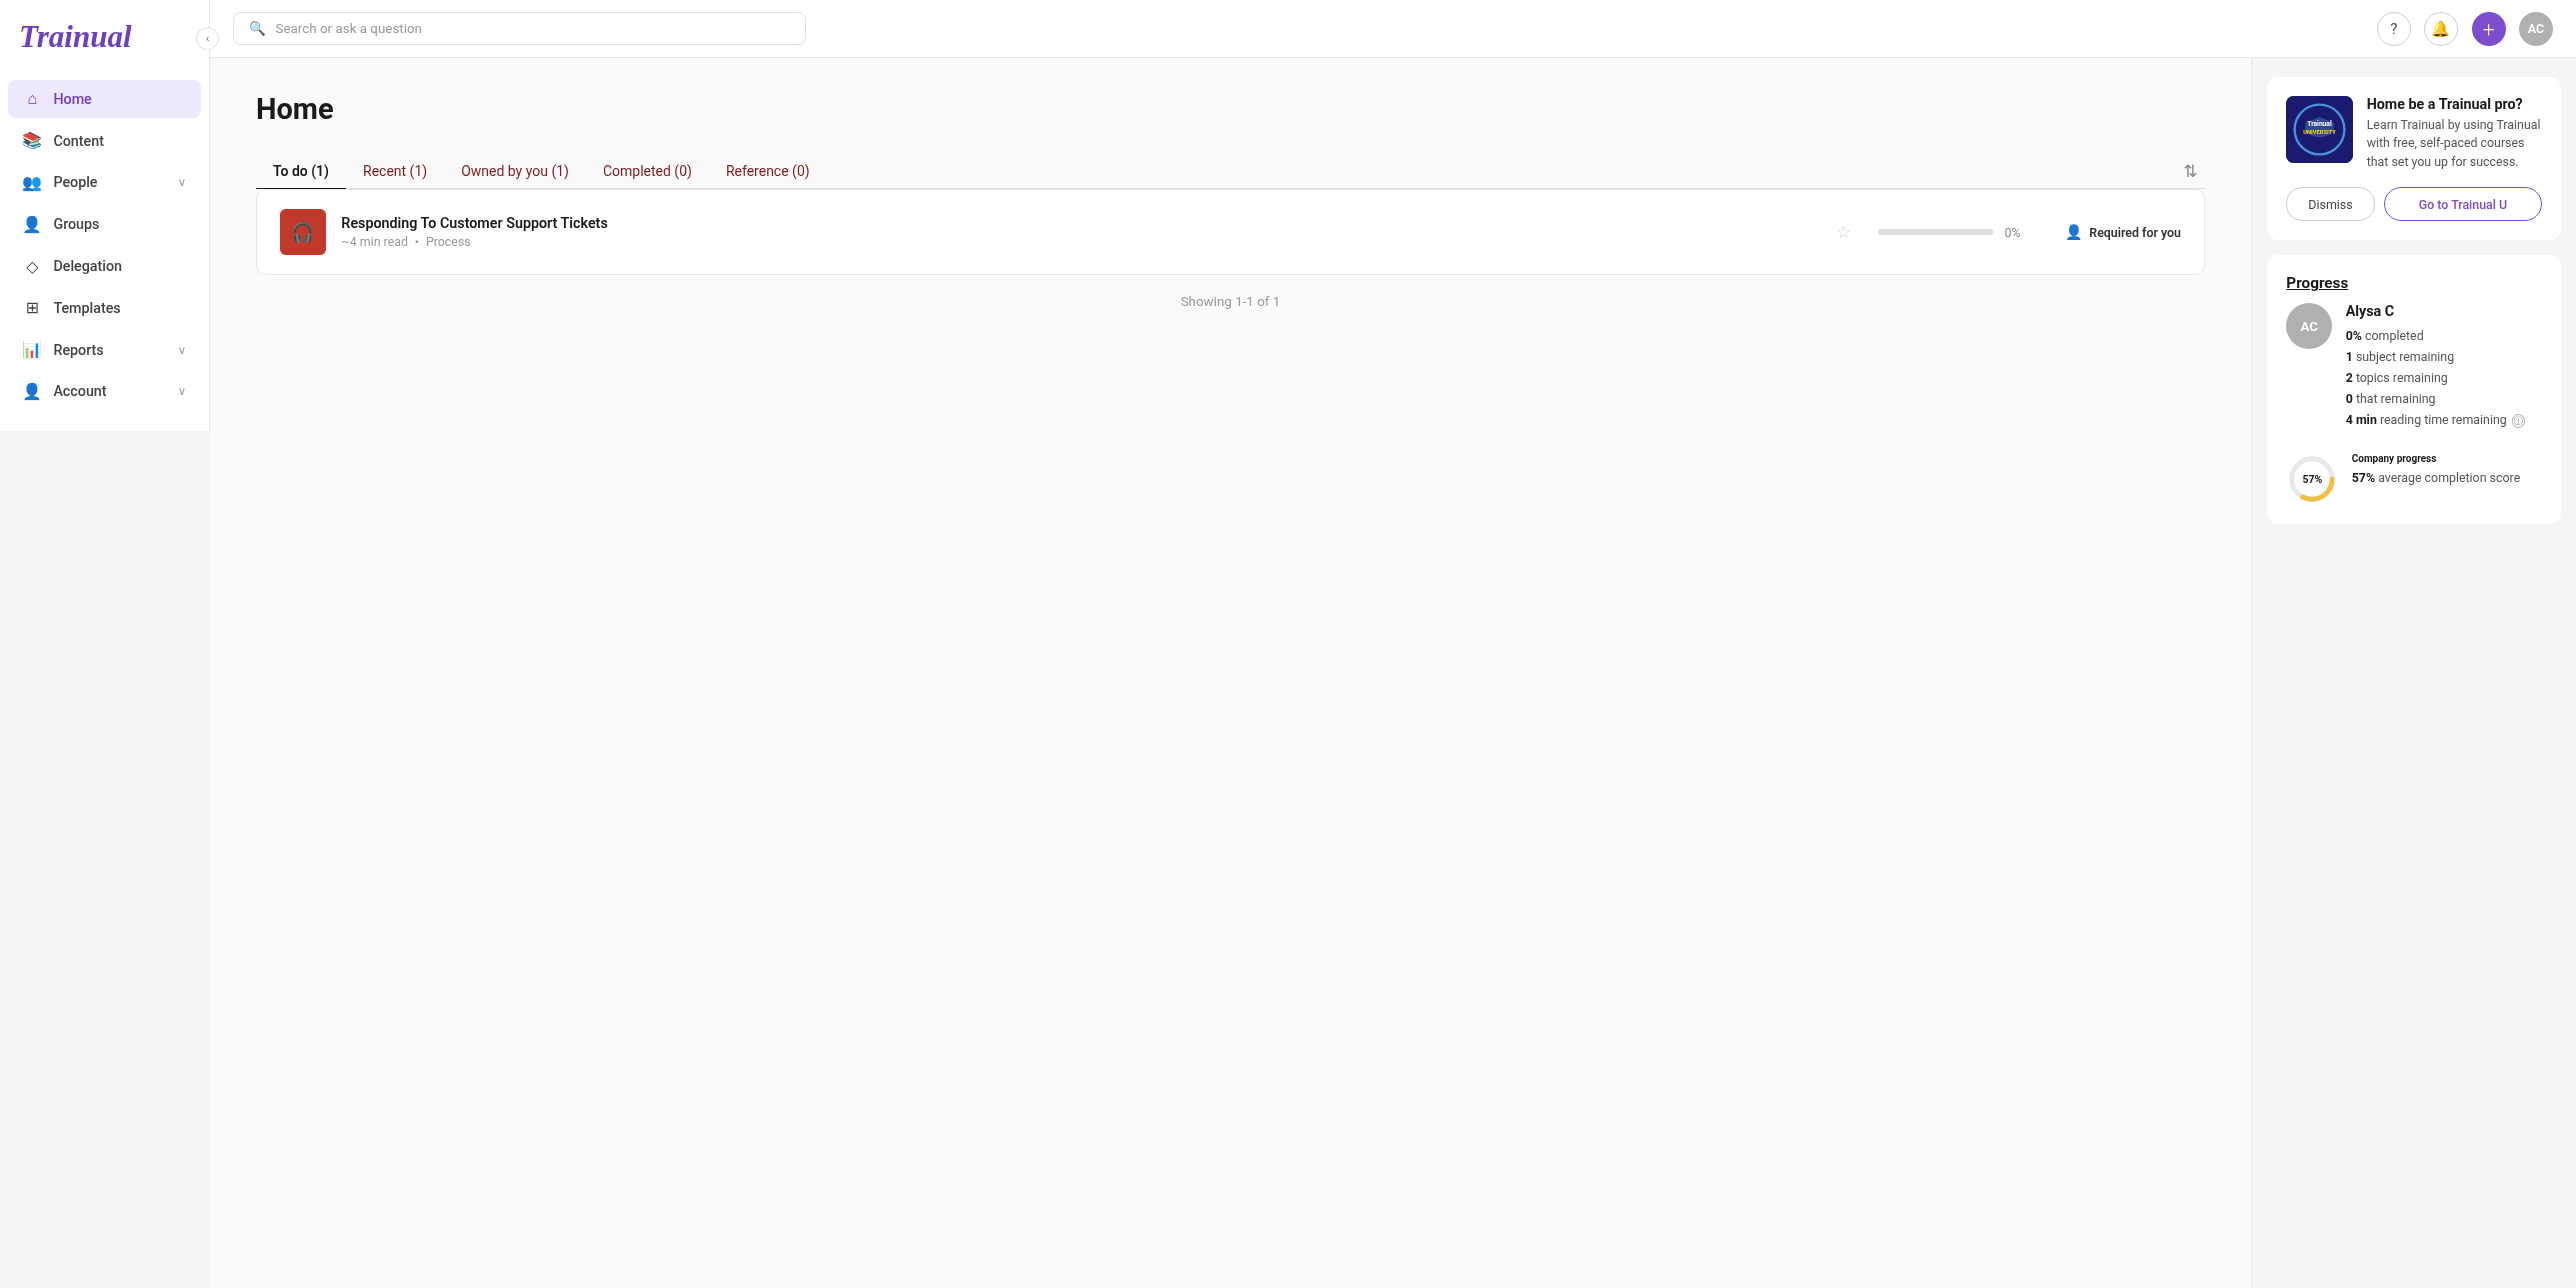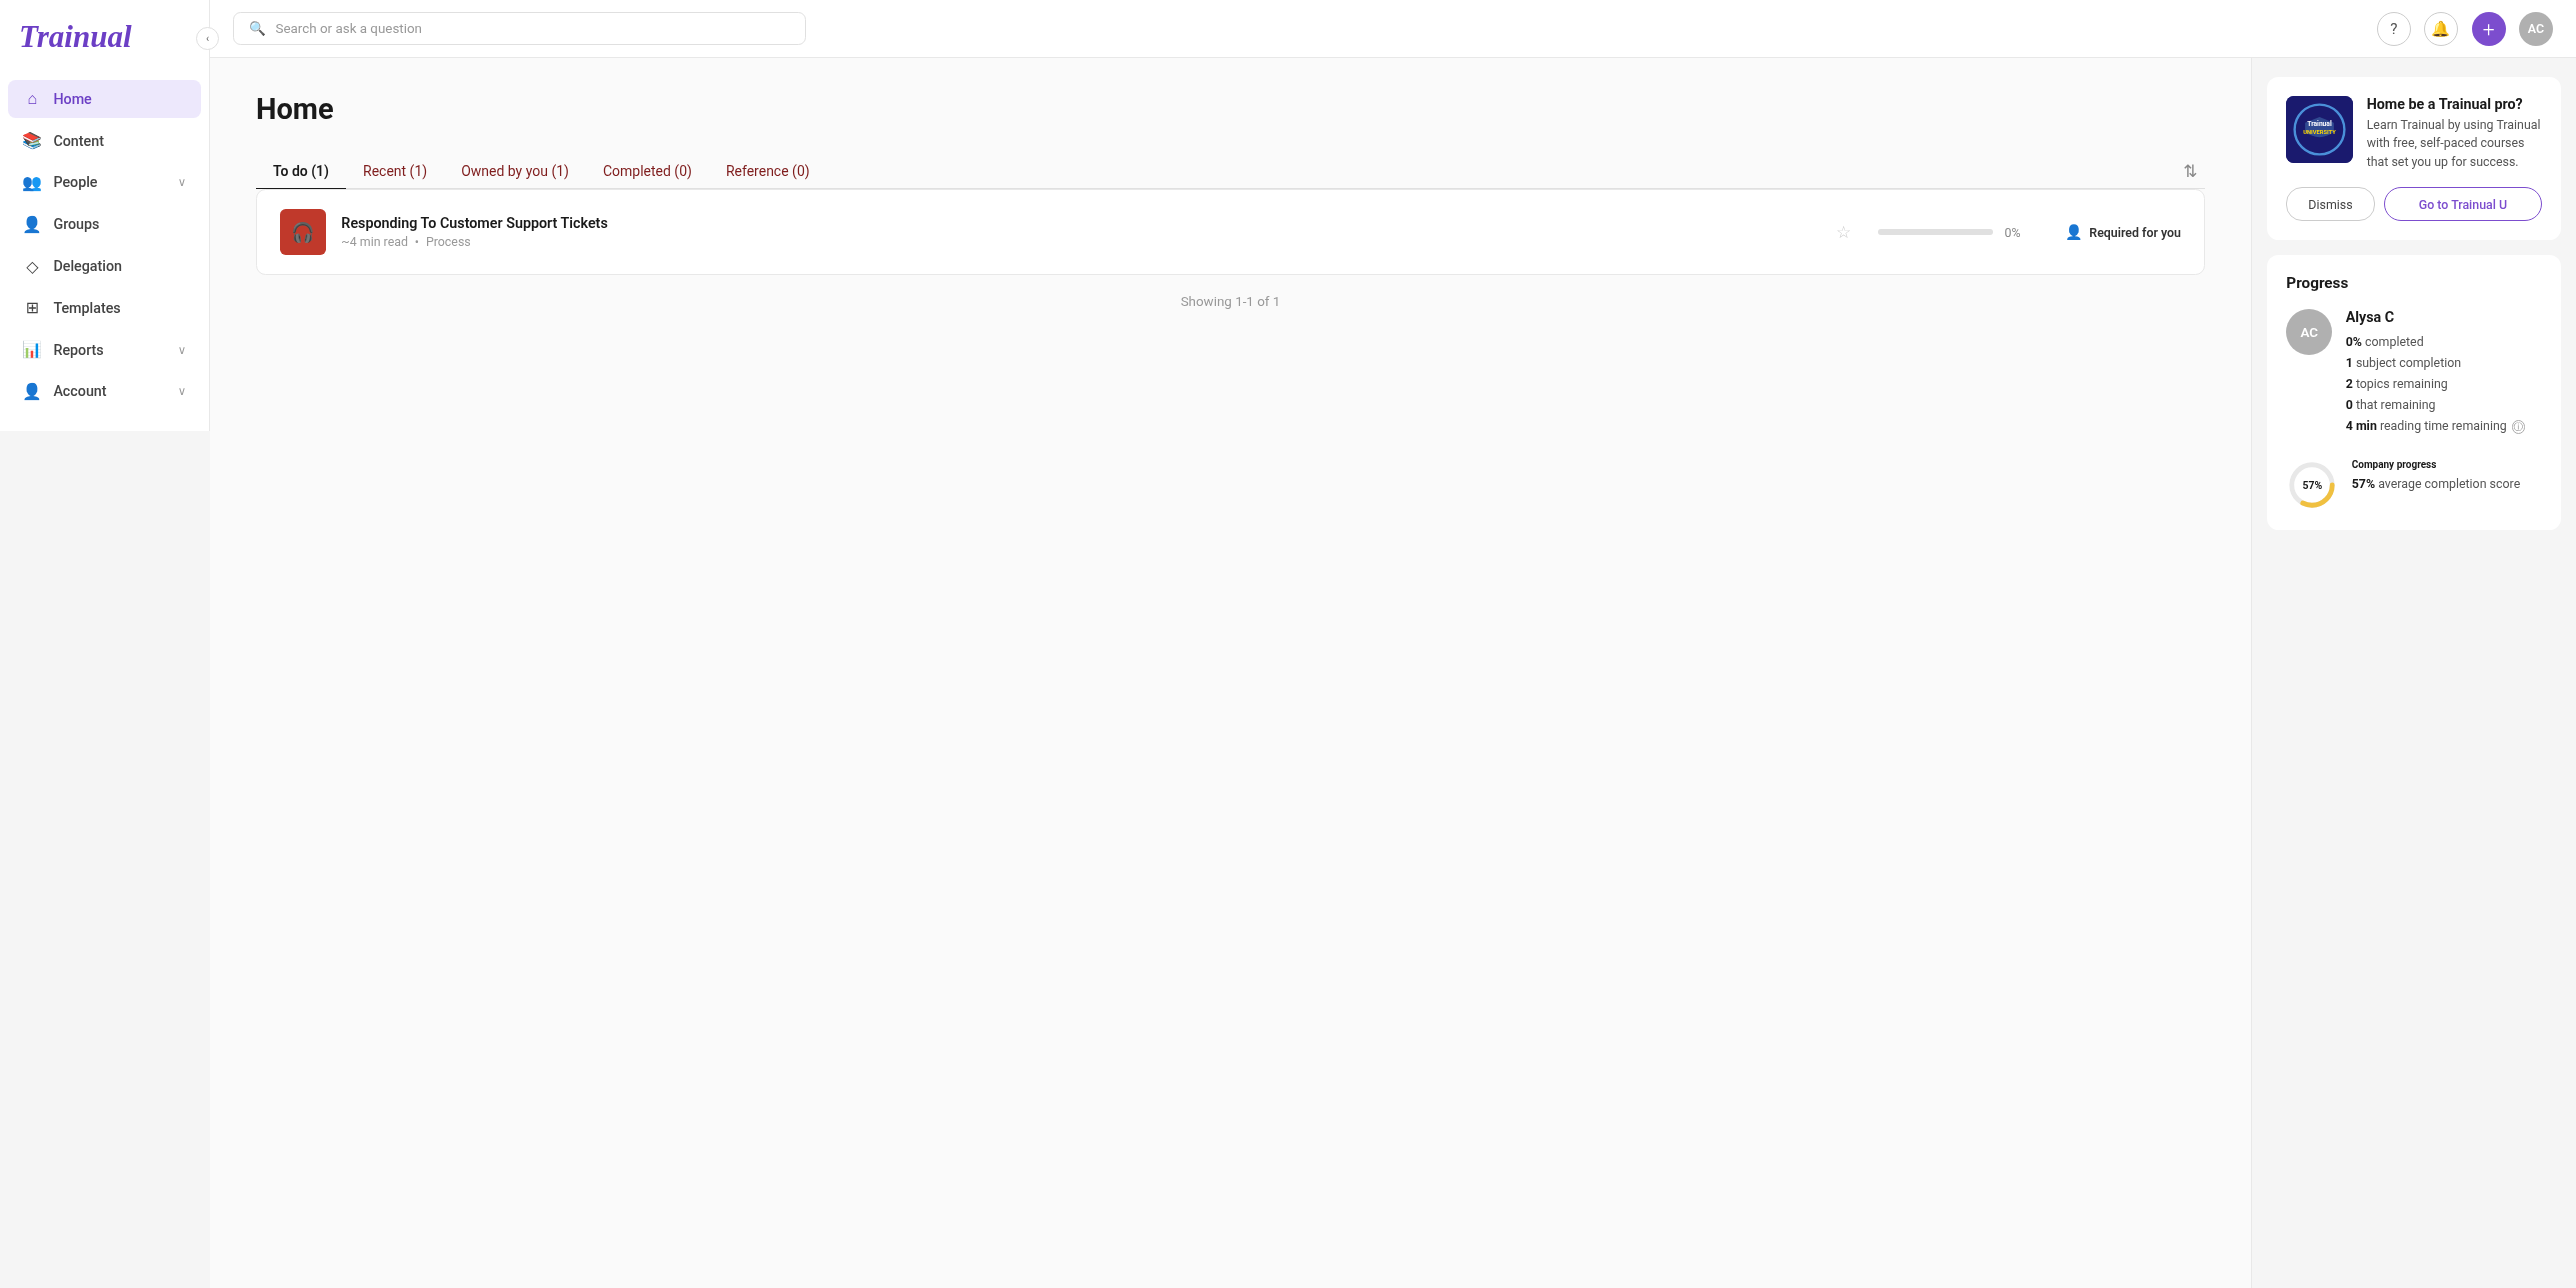--- a/index.html
+++ b/index.html
@@ -347,21 +347,22 @@
     
     .progress-card {
       background: #fff;
       border-radius: 11.5px;
       padding: 19px;
     }
     .progress-card-title {
       font-size: 15.3px;
       font-weight: 700;
       color: #1a1a1a;
-      margin-bottom: 17px;
+      margin-bottom: 11px;
+      text-decoration: underline;
     }
     .user-progress {
       display: flex;
       gap: 13.4px;
       align-items: flex-start;
       margin-bottom: 23px;
     }
     .user-avatar {
       width: 46px;
       height: 46px;
@@ -575,21 +576,21 @@
         <div class="user-progress">
           <div class="user-avatar">AC</div>
           <div class="user-stats">
             <div class="user-name">Alysa C</div>
             <div class="stat-line">
               <strong>0%</strong>
               <span>completed</span>
             </div>
             <div class="stat-line">
               <strong>1</strong>
-              <span>subject completion</span>
+              <span>subject remaining</span>
             </div>
             <div class="stat-line">
               <strong>2</strong>
               <span>topics remaining</span>
             </div>
             <div class="stat-line">
               <strong>0</strong>
               <span>that remaining</span>
             </div>
             <div class="stat-line">

